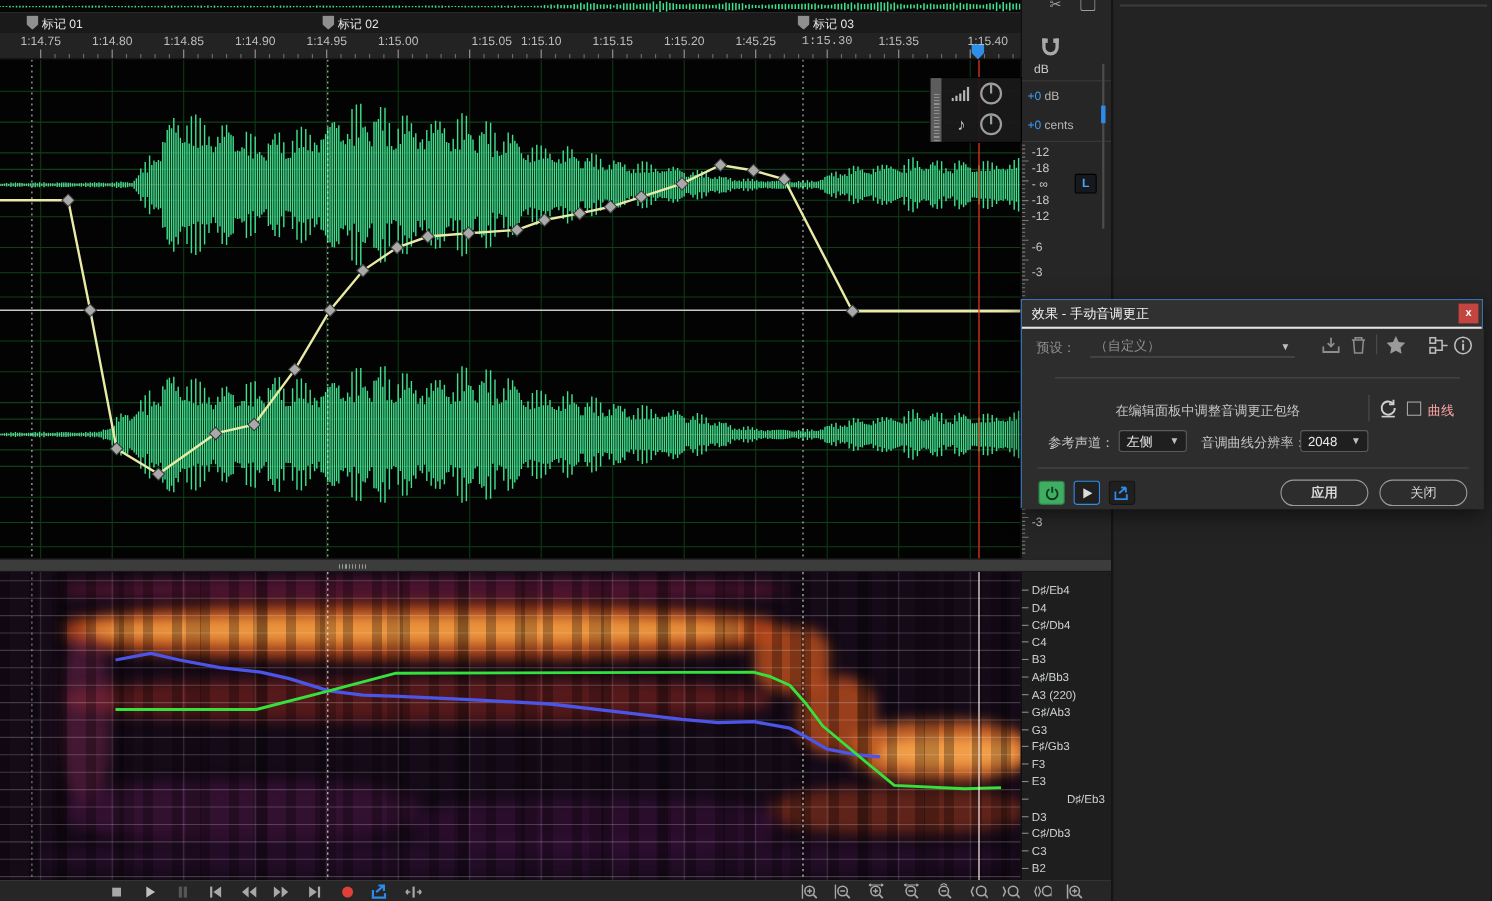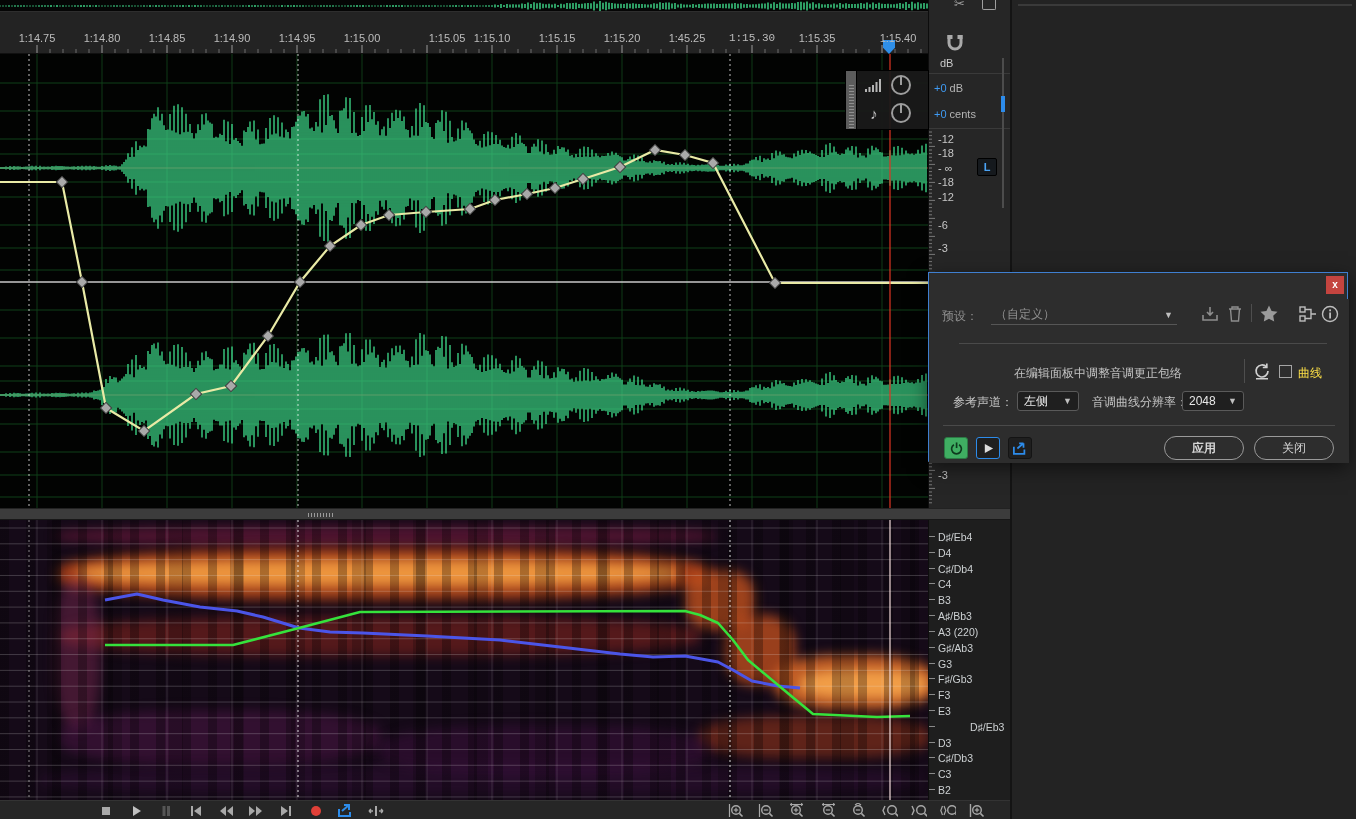--- a/index.html
+++ b/index.html
@@ -65,20 +65,28 @@
 <body>
 
 <div id="root">
 
   <div class="abs" id="overview">
     <svg id="overview-svg" width="928" height="12">
         <path d="M0,5.55V6.45M3,5.5358797932783945V6.4641202067216055M6,5.527701166746046V6.472298833253954M9,5.290293826638399V6.709706173361601M12,5.383677038657954V6.616322961342046M15,5.207657234519543V6.792342765480457M18,5.254350199251879V6.745649800748121M21,5.282768052585048V6.717231947414952M24,5.263687054382867V6.736312945617133M27,5.4034232397245665V6.5965767602754335M30,5.434450299467146V6.565549700532854M33,5.4357353696993895V6.5642646303006105M36,5.428636872054798V6.571363127945202M39,5.323458715142337V6.676541284857663M42,5.272337955765475V6.727662044234525M45,5.131878561988082V6.868121438011918M48,5.291173343838018V6.708826656161982M51,5.005164598043225V6.994835401956775M54,5.458628000259544V6.541371999740456M57,5.065941299629645V6.934058700370355M60,5.4582971755696805V6.5417028244303195M63,5.326105850368092V6.673894149631908M66,5.40993066353641V6.59006933646359M69,5.429084594871182V6.570915405128818M72,5.53962135562227V6.46037864437773M75,5.171283592249335V6.828716407750665M78,5.259734092094691V6.740265907905309M81,5.119741840963453V6.880258159036547M84,5.011357633751116V6.988642366248884M87,5.265743243101137V6.734256756898863M90,5V7M93,5.481541717930496V6.518458282069504M96,5.097335911624784V6.902664088375216M99,5.492560470650928V6.507439529349072M102,5.382378271906169V6.617621728093831M105,5.542083323614142V6.457916676385858M108,5.460612715127577V6.539387284872423M111,5.375275363166207V6.624724636833793M114,5.353048363073663V6.646951636926337M117,5.1954872364907985V6.8045127635092015M120,5.401266423089847V6.598733576910153M123,5.150979299328657V6.849020700671343M126,5.500438119804173V6.499561880195827M129,5.277902307522122V6.722097692477878M132,5.515539329274965V6.484460670725035M135,5.491792965936226V6.508207034063774M138,5.382340444285673V6.617659555714327M141,5.451913399533312V6.548086600466688M144,5.157794819724404V6.842205180275596M147,5.454724488068577V6.545275511931423M150,5V7M153,5.498908855202358V6.501091144797642M156,5V7M159,5.334439572515994V6.665560427484006M162,5.204254926570156V6.795745073429844M165,5.302627856150037V6.697372143849963M168,5.518416691516296V6.481583308483704M171,5.474667888589062V6.525332111410938M174,5.334680215291384V6.665319784708616M177,5.311255908797214V6.688744091202786M180,5.280025520203523V6.719974479796477M183,5.014750705471883V6.985249294528117M186,5.4183829025142325V6.5816170974857675M189,5V7M192,5.471930635541157V6.528069364458843M195,5V7M198,5.352367466975339V6.647632533024661M201,5.250108996447527V6.749891003552473M204,5.416593240986739V6.583406759013261M207,5.493888413252834V6.506111586747166M210,5.469452951283124V6.530547048716876M213,5.4990566483207015V6.5009433516792985M216,5.240228432564141V6.759771567435859M219,5.545074981982567V6.454925018017433M222,5.135968574955551V6.864031425044449M225,5.454280960174048V6.545719039825952M228,5.206417563495728V6.793582436504272M231,5.435931519946769V6.564068480053231M234,5.379080830324423V6.620919169675577M237,5.52698103167107V6.47301896832893M240,5.51335868612546V6.48664131387454M243,5.281810591130277V6.718189408869723M246,5.502568779310622V6.497431220689378M249,5.067718544916449V6.932281455083551M252,5.352712343184633V6.647287656815367M255,5.020779748795577V6.979220251204423M258,5.182656795387891V6.817343204612109M261,5.178096490487103V6.821903509512897M264,5.144402731478541V6.855597268521459M267,5.447450036142575V6.552549963857425M270,5.317296123197539V6.682703876802461M273,5.435400018042948V6.564599981957052M276,5.451428173398787V6.548571826601213M279,5.399518838358638V6.600481161641362M282,5.118353143594395V6.881646856405605M285,5.546174426790474V6.453825573209526M288,5V7M291,5.318212634234509V6.681787365765491M294,5V7M297,5.180605322010826V6.819394677989174M300,5.21114654097123V6.78885345902877M303,5.2362685672455624V6.7637314327544376M306,5.426964221484657V6.573035778515343M309,5.460975059908685V6.539024940091315M312,5.51468905650824V6.48531094349176M315,5.376362394439134V6.623637605560866M318,5.449133011956333V6.550866988043667M321,5.22219898015787V6.77780101984213M324,5.323204665258463V6.676795334741537M327,5.2390689837891V6.7609310162109M330,5.27652428557451V6.72347571442549M333,5.366613489416185V6.633386510583815M336,5.392317406822452V6.607682593177548M339,5.469083200673073V6.530916799326927M342,5.465450793116732V6.534549206883268M345,5.435718498003582V6.564281501996418M348,5.230708177809336V6.769291822190664M351,5.263863304484318V6.736136695515682M354,5.14394497881497V6.85605502118503M357,5.066420809789492V6.933579190210508M360,5.253744821367876V6.746255178632124M363,5V7M366,5.479482073593935V6.520517926406065M369,5.145079086846049V6.854920913153951M372,5.437988388580633V6.562011611419367M375,5.467841464144455V6.532158535855545M378,5.4309687438161465V6.5690312561838535M381,5.285788251907849V6.714211748092151M384,5.484115727952076V6.515884272047924M387,5.082141421571531V6.917858578428469M390,5.219045359335084V6.780954640664916M393,5.097721409515312V6.902278590484688M396,5.04084395286745V6.95915604713255M399,5.274141568012938V6.725858431987062M402,5.0626322952261855V6.9373677047738145M405,5.462402068929537V6.537597931070463M408,5.271689068989602V6.728310931010398M411,5.5256359343461705V6.4743640656538295M414,5.542489706977272V6.457510293022728M417,5.4302005065629455V6.5697994934370545M420,5.375465322888673V6.624534677111327M423,5.263643658918851V6.736356341081149M426,5.355908143946491V6.644091856053509M429,5.16856708342451V6.83143291657549M432,5.449870151710282V6.550129848289718M435,5.239104809550362V6.760895190449638M438,5.526385907055697V6.473614092944303M441,5.452139482930742V6.547860517069258M444,5.470788756616V6.529211243384M447,5.418840081642035V6.581159918357965M450,5.271790642502504V6.728209357497496M453,5.316504516500344V6.683495483499656M456,5.036169192409631V6.963830807590369M459,5.399202836357188V6.600797163642812M462,5V7M465,5.5030192890596075V6.4969807109403925M468,5.020854856630043V6.979145143369957M471,5.344495480989021V6.655504519010979M474,5.309943765305474V6.690056234694526M477,5.3608454852595635V6.6391545147404365M480,5.4570392018674045V6.5429607981325955M483,5.523742492737524V6.476257507262476M486,5.248082812864022V6.751917187135978M489,5.215824284805026V6.784175715194974M492,5.128252859955465V6.871747140044535M495,4.6V7.4M498,5.031307232283454V6.968692767716546M501,4.12V7.88M504,4.971644818358847V7.028355181641153M507,3.9371884573946616V8.062811542605338M510,4.611121799894258V7.388878200105742M513,4.237573627669912V7.762426372330088M516,4.503278798522501V7.496721201477499M519,4.461854154120495V7.538145845879505M522,3.5298142004175372V8.470185799582463M525,4.120941662512091V7.879058337487909M528,2.587745858260763V9.412254141739236M531,3.910661619203073V8.089338380796928M534,2.2342346092886256V9.765765390711374M537,3.3451428772871874V8.654857122712812M540,2.6565418296265815V9.343458170373419M543,3.7721886205879986V8.227811379412001M546,4.12541293331023V7.87458706668977M549,3.8278609817622784V8.172139018237722M552,4.427378967262951V7.572621032737049M555,3.775688921507699V8.2243110784923M558,5.087125363792035V6.912874636207965M561,3.6470588235294117V8.352941176470589M564,4.241043408169714V7.758956591830286M567,2.9411764705882355V9.058823529411764M570,3.2490543520387694V8.750945647961231M573,3.1001164005311814V8.899883599468819M576,2.8263736180674006V9.1736263819326M579,4.040489007341078V7.959510992658922M582,3.625532671031155V8.374467328968844M585,3.27268100332778V8.72731899667222M588,2.899194146434101V9.100805853565898M591,3.169558409191704V8.830441590808295M594,1.4028122747223488V10.597187725277651M597,3.756210545213142V8.243789454786858M600,1V11M603,2.8637724688310535V9.136227531168947M606,1.6322941740447137V10.367705825955287M609,2.798985702234815V9.201014297765186M612,2.8783180098182863V9.121681990181713M615,3.5449573484034813V8.455042651596518M618,3.768615246611503V8.231384753388497M621,3.7993406324237142V8.200659367576286M624,4.007361970233885V7.992638029766115M627,3.244099701275339V8.755900298724661M630,3.829990645704905V8.170009354295095M633,3.316293423481021V8.68370657651898M636,3.736410353797864V8.263589646202135M639,3.893064454316454V8.106935545683546M642,3.9482457432452343V8.051754256754766M645,4.27277013781595V7.72722986218405M648,4.463546501322825V7.536453498677175M651,4.350561878719921V7.649438121280079M654,3.291957839826948V8.708042160173052M657,3.8314484906243806V8.16855150937562M660,2.2649711458551964V9.735028854144804M663,3.015280349312593V8.984719650687406M666,2.5314770173469627V9.468522982653038M669,2.6148272646843056V9.385172735315695M672,3.459606147645567V8.540393852354434M675,2.90075422411517V9.09924577588483M678,4.4852186467888195V7.5147813532111805M681,3.839920300966818V8.160079699033183M684,4.398879948975907V7.601120051024093M687,4.624414157571308V7.375585842428692M690,4.660128370950548V7.339871629049452M693,4.049542089391202V7.950457910608798M696,4.761629363718722V7.238370636281278M699,4.034164230817009V7.965835769182991M702,4.275636532416017V7.724363467583983M705,3.797801803440608V8.202198196559392M708,3.5542838984709357V8.445716101529065M711,3.841607641369215V8.158392358630785M714,3.3899060420203644V8.610093957979636M717,3.938992047917711V8.061007952082289M720,3.8773143645755637V8.122685635424435M723,3.7985291211614647V8.201470878838535M726,3.7166697305511778V8.283330269448822M729,3.4092276774126087V8.59077232258739M732,3.482264568572655V8.517735431427345M735,3.055534043766808V8.944465956233191M738,3.8196109051455283V8.180389094854473M741,3.1920578311960615V8.807942168803939M744,4.328252619012696V7.671747380987304M747,3.905353811604157V8.094646188395842M750,4.5282247152672V7.4717752847328M753,4.27824671800023V7.72175328199977M756,4.212003550008816V7.787996449991184M759,3.7127984903187365V8.287201509681264M762,3.4594246670820925V8.540575332917907M765,3.4357398470812273V8.564260152918774M768,2.6V9.4M771,3.7496800610371097V8.25031993896289M774,2.3V9.7M777,4.103324022589211V7.896675977410789M780,2.426885942391653V9.573114057608347M783,3.402896503901812V8.597103496098189M786,3.599618936216707V8.400381063783293M789,3.5008266418895255V8.499173358110475M792,2.9740696107968905V9.02593038920311M795,3.273758370873746V8.726241629126253M798,2.0440640320335426V9.955935967966457M801,1.8455807837277458V10.154419216272254M804,2.428668930962924V9.571331069037075M807,1.5430185540632246V10.456981445936776M810,3.436455273700017V8.563544726299984M813,2.1952333044648076V9.804766695535193M816,4.150908878986508V7.849091121013492M819,3.3599844600524507V8.64001553994755M822,4.251886859162844V7.748113140837156M825,4.386707396013138V7.613292603986862M828,3.955024725180273V8.044975274819727M831,4.419462863047347V7.580537136952653M834,3.3899712940647704V8.61002870593523M837,4.438690223694968V7.561309776305032M840,3.0152122101848176V8.984787789815183M843,4.143933007907174V7.856066992092826M846,3.2627574573497857V8.737242542650215M849,3.9269983883312807V8.073001611668719M852,4.000002683461052V7.999997316538948M855,4.041820792936809V7.958179207063191M858,3.7209012201132405V8.279098779886759M861,3.1109833763477583V8.889016623652243M864,3.702468344203126V8.297531655796874M867,2.4V9.6M870,4.329003483056368V7.670996516943632M873,2.6V9.4M876,3.895463677667758V8.104536322332242M879,2.860968322253198V9.139031677746802M882,3.6417535538487438V8.358246446151256M885,3.9488097620153058V8.051190237984695M888,3.8612619595824245V8.138738040417575M891,4.31831277686202V7.68168722313798M894,4.348675055354795V7.651324944645205M897,3.660916245400183V8.339083754599816M900,3.054614504152851V8.945385495847148M903,3.6786160335202642V8.321383966479736M906,2.0474210544676423V9.952578945532357M909,4.109444785391071V7.890555214608929M912,1.8027870099179202V10.197212990082079M915,3.4351632653324704V8.56483673466753M918,2.3077005791825855V9.692299420817415M921,3.404314477209078V8.595685522790923M924,3.046752702170402V8.953247297829598M927,3.412489620742319V8.587510379257681" stroke="#40df8e" stroke-width="1.4" fill="none"></path>
       </svg>
   </div>
 
+  <div class="abs" id="markerbar">
+      <div class="marker-flag" style="left: 24px;"></div>
+      <div class="marker-label" style="left: 38px;">标记 01</div>
+      <div class="marker-flag" style="left: 293px;"></div>
+      <div class="marker-label" style="left: 307px;">标记 02</div>
+      <div class="marker-flag" style="left: 725px;"></div>
+      <div class="marker-label" style="left: 739px;">标记 03</div>
+    </div>
 
   <div class="abs" id="ruler">
     <svg id="ruler-svg" width="928" height="24" style="position:absolute;left:0;top:0">
         <line x1="37" y1="15" x2="37" y2="23" stroke="#9a9a9a" stroke-width="1"></line>
         <line x1="50" y1="19" x2="50" y2="23" stroke="#6e6e6e" stroke-width="1"></line>
         <line x1="63" y1="19" x2="63" y2="23" stroke="#6e6e6e" stroke-width="1"></line>
         <line x1="76" y1="19" x2="76" y2="23" stroke="#6e6e6e" stroke-width="1"></line>
         <line x1="89" y1="19" x2="89" y2="23" stroke="#6e6e6e" stroke-width="1"></line>
         <line x1="102" y1="15" x2="102" y2="23" stroke="#9a9a9a" stroke-width="1"></line>
         <line x1="115" y1="19" x2="115" y2="23" stroke="#6e6e6e" stroke-width="1"></line>
@@ -622,20 +630,23 @@
           <line x1="8" y1="4.8" x2="8" y2="9.2" stroke="#a8a8a8" stroke-width="1.2"></line>
         </svg>
       </div>
     </div>
 
   <div class="abs" id="rightpanel">
       <div id="rp-line"></div>
     </div>
 
   <div class="abs" id="dialog">
+    <div id="dlg-title">
+        <span>效果 - 手动音调更正</span>
+      </div>
     <div id="dlg-close">x</div>
 
     <div style="position:absolute;left:0;top:26px;width:420px;height:164px;background:#2d2d2d;">
 
       <div class="dlg-text" style="position:absolute;left:13px;top:9px;color:#8f8f8f">预设：</div>
       <div id="dlg-preset-dd">
         <span>（自定义）</span>
           <span class="chev">▼</span>
       </div>
       <svg style="position:absolute;left:272px;top:6px" width="18" height="18" viewBox="0 0 18 18">
@@ -664,21 +675,21 @@
       <div class="dlg-sep" style="left:30px;top:44px;width:368px;"></div>
 
       <div class="dlg-text" style="position:absolute;left:85px;top:66px;">在编辑面板中调整音调更正包络</div>
       <div style="position:absolute;left:315px;top:60px;width:1px;height:24px;background:#4e4e4e"></div>
       <svg style="position:absolute;left:324px;top:63px" width="18" height="18" viewBox="0 0 18 18">
         <path d="M13.5 5 a6 6 0 1 0 1.5 4" stroke="#cfcfcf" stroke-width="1.7" fill="none"></path>
           <path d="M13.8 1.5 v4 h-4" stroke="#cfcfcf" stroke-width="1.7" fill="none"></path>
           <rect x="3" y="16" width="12" height="1.5" fill="#cfcfcf"></rect>
       </svg>
       <span class="checkbox" style="position:absolute;left:350px;top:66px"></span>
-      <div class="dlg-text" style="position:absolute;left:369px;top:66px;color:#fde047">曲线</div>
+      <div class="dlg-text" style="position:absolute;left:369px;top:66px;color:#fca5a5">曲线</div>
 
       <div class="dlg-text" style="position:absolute;left:24px;top:95px;">参考声道：</div>
       <div class="dd" style="position:absolute;left:88px;top:92px;width:62px;">
         <span style="color:#e8e8e8">左侧</span>
           <span class="chev">▼</span>
       </div>
       <div class="dlg-text" style="position:absolute;left:163px;top:95px;">音调曲线分辨率：</div>
       <div class="dd" style="position:absolute;left:253px;top:92px;width:62px;">
         <span style="color:#e8e8e8">2048</span>
           <span class="chev">▼</span>

